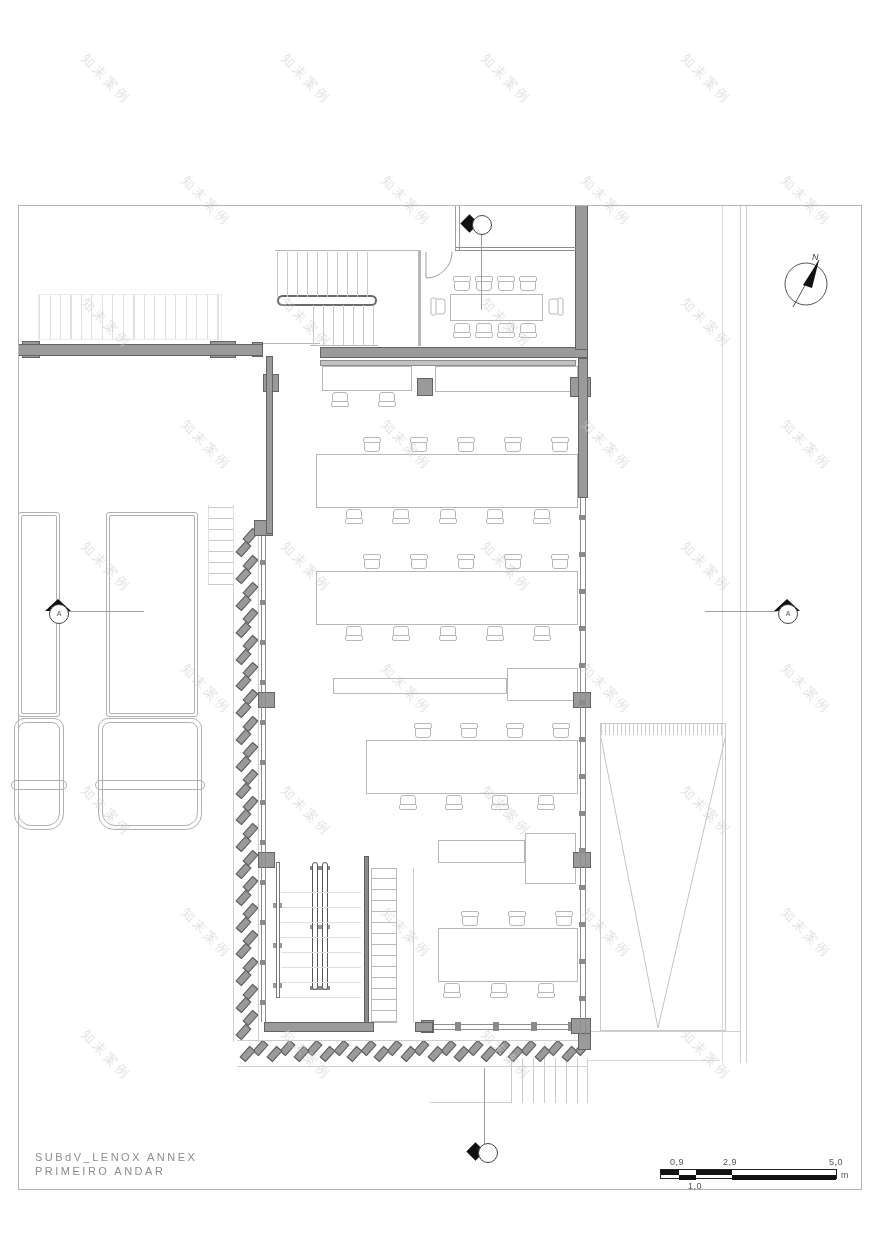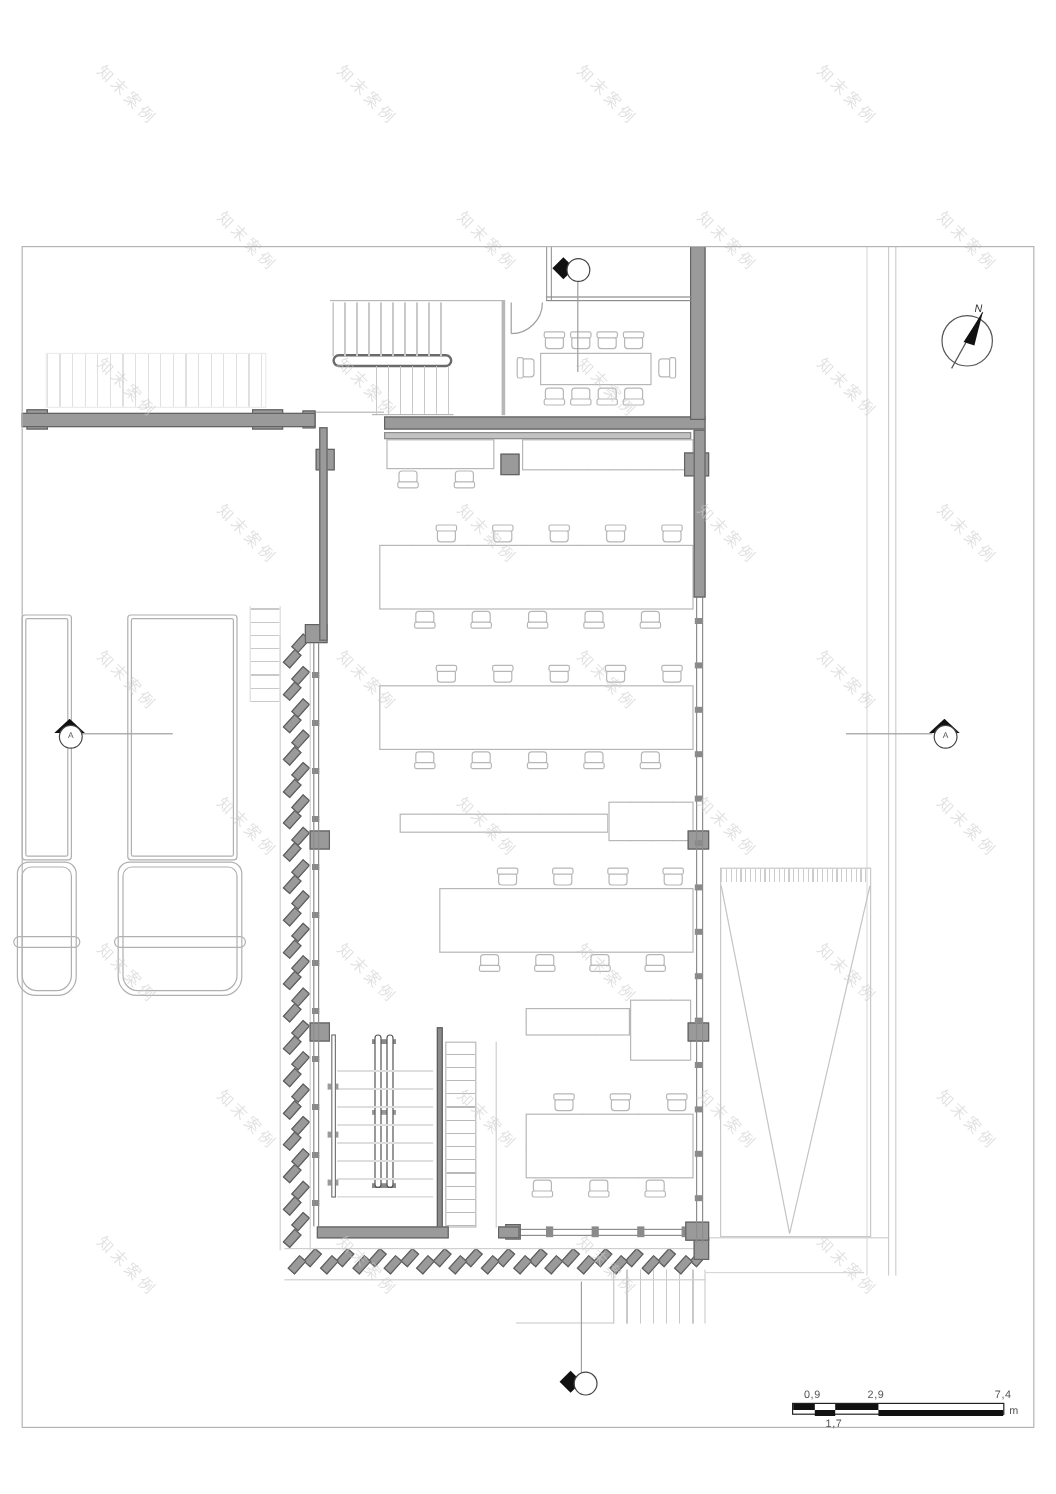--- a/index.html
+++ b/index.html
@@ -509,27 +509,31 @@
     <div class="tri" style="left:1px;top:2px;"></div>
     <div class="mkc" style="left:5px;top:7px;"><span>A</span></div>
   </div>
 
   <div class="abs lnM" style="left:705px;top:611px;width:72px;height:1px;"></div>
   <div class="abs" style="left:773px;top:597px;width:30px;height:30px;">
     <div class="tri" style="left:1px;top:2px;"></div>
     <div class="mkc" style="left:5px;top:7px;"><span>A</span></div>
   </div>
 
+  <div class="abs ttl" style="left:35px;top:1150px;">
+    <div>SUBdV_LENOX ANNEX</div>
+    <div>PRIMEIRO ANDAR</div>
+  </div>
 
   <div class="abs" style="left:660px;top:1157px;width:200px;height:36px;">
     <span class="abs lab" style="left:10px;top:0;">0,9</span>
     <span class="abs lab" style="left:63px;top:0;">2,9</span>
-    <span class="abs lab" style="left:169px;top:0;">7,4</span>
+    <span class="abs lab" style="left:169px;top:0;">5,0</span>
     <div class="abs" style="left:0;top:12px;width:177px;height:10px;border:1px solid #222;">
       <div class="sseg" style="left:0;top:0;width:18px;"></div>
       <div class="sseg" style="left:35px;top:0;width:36px;"></div>
       <div class="sseg" style="left:18px;top:5px;width:17px;"></div>
       <div class="sseg" style="left:71px;top:5px;width:104px;"></div>
     </div>
-    <span class="abs lab" style="left:28px;top:24px;">1,7</span>
+    <span class="abs lab" style="left:28px;top:24px;">1,0</span>
     <span class="abs lab" style="left:181px;top:13px;">m</span>
   </div>
 </div>
 
 </body></html>

